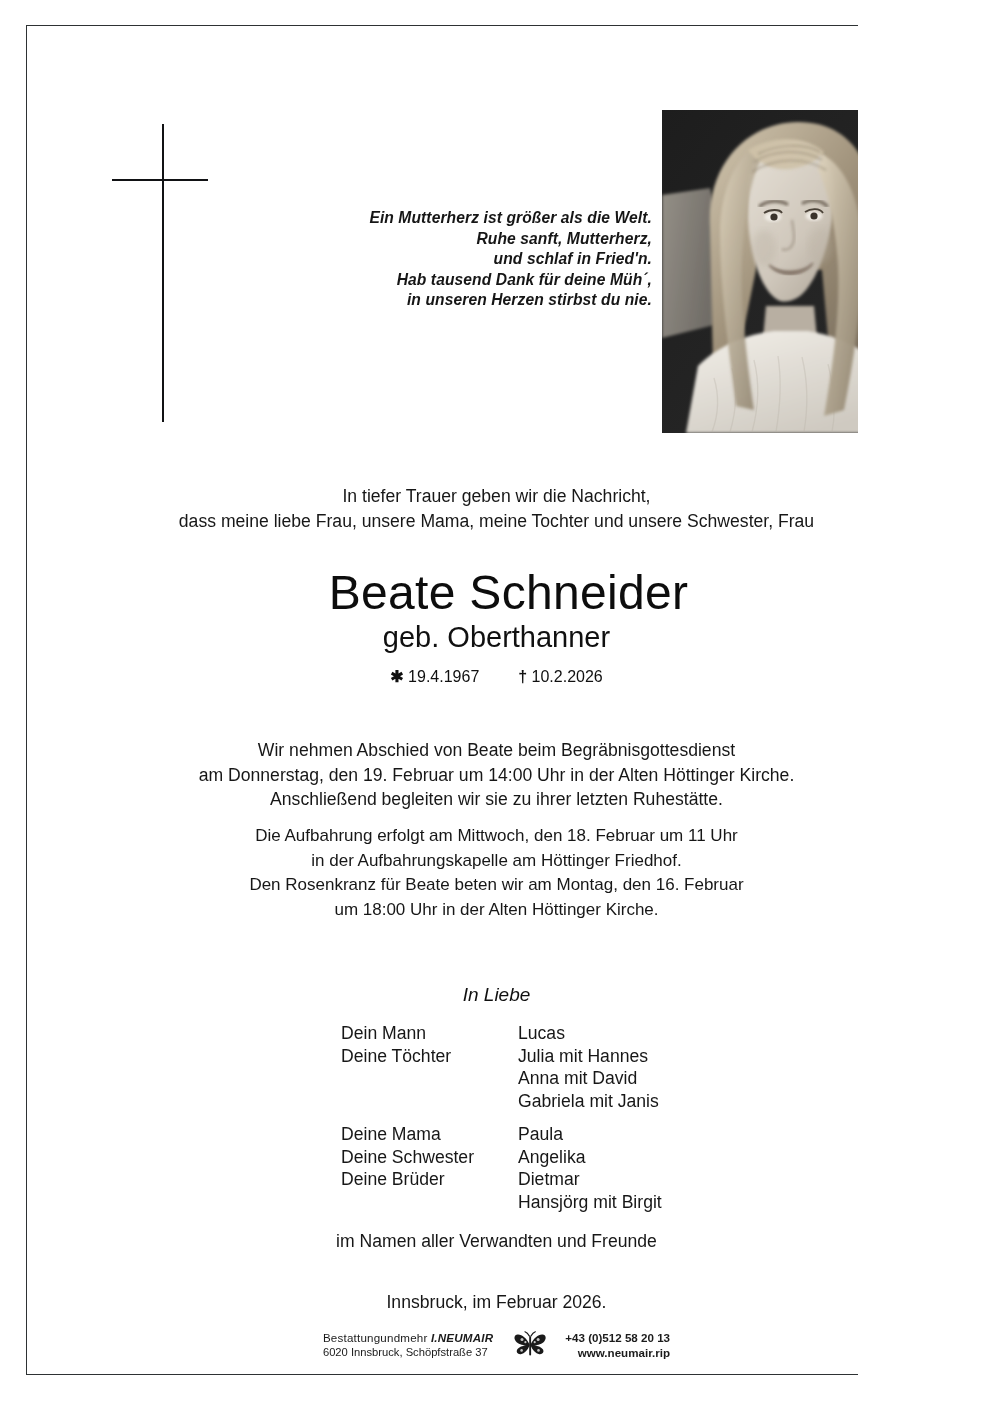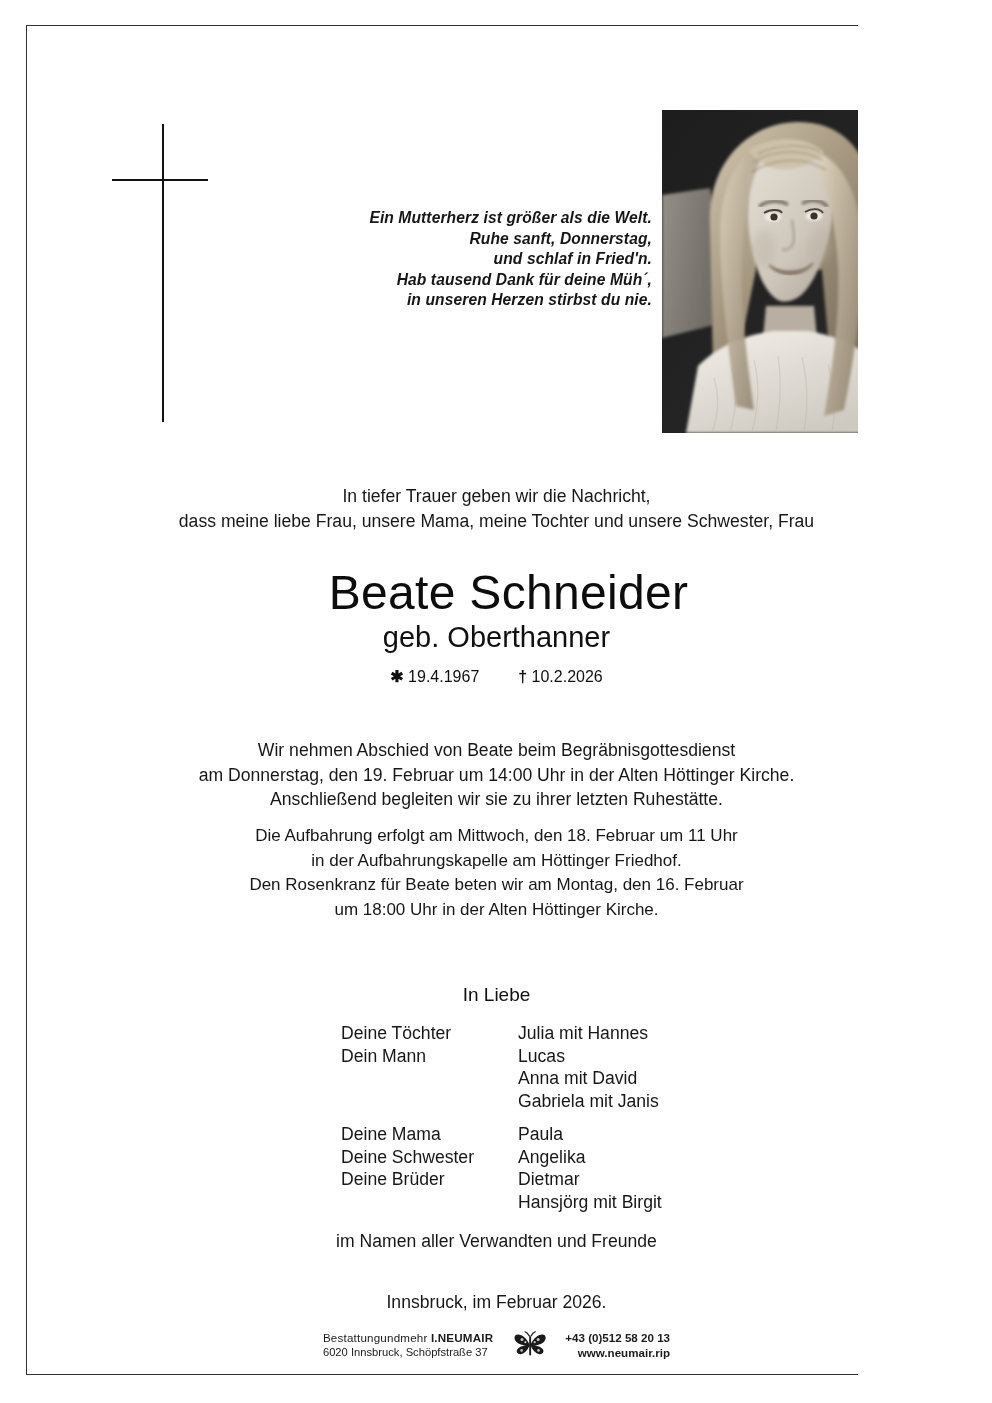--- a/index.html
+++ b/index.html
@@ -133,20 +133,21 @@
     top: 824px;
     font-size: 17px;
     line-height: 24.5px;
   }
 
   #in-liebe {
     top: 983px;
     font-size: 19px;
     line-height: 24px;
     color: #101010;
+    font-style: italic;
   }
 
   
   #family {
     position: absolute;
     left: 341px;
     top: 1022px;
     width: 400px;
     font-size: 17.6px;
     line-height: 22.5px;
@@ -192,21 +193,21 @@
     color: #1b1b1b;
   }
   #footer .fcol-left {
     text-align: left;
     font-size: 11.6px;
     line-height: 15px;
   }
   #footer .firm {
     letter-spacing: 0.2px;
   }
-  #footer .firm .brand { font-weight: 600; }
+  #footer .firm .brand { font-weight: 600; font-style: italic; }
   #footer .addr { font-size: 11.2px; }
   #footer .flogo {
     margin: 0 18px 0 20px;
     width: 34px;
     height: 30px;
     display: flex;
     align-items: center;
     justify-content: center;
   }
   #footer .fcol-right {
@@ -334,21 +335,21 @@
       <ellipse cx="158" cy="136" rx="12" ry="18" fill="#b9b0a2" opacity="0.3" filter="url(#soft2)"></ellipse>
 
       <g opacity="0.1">
         <rect width="246" height="323" fill="none"></rect>
       </g>
     </svg>
   </div>
 
   <div id="poem">
     <div>Ein Mutterherz ist größer als die Welt.</div>
-    <div>Ruhe sanft, Donnerstag,</div>
+    <div>Ruhe sanft, Mutterherz,</div>
     <div>und schlaf in Fried'n.</div>
     <div>Hab tausend Dank für deine Müh´,</div>
     <div>in unseren Herzen stirbst du nie.</div>
   </div>
 
   <div id="announce" class="ctr">
     <div>In tiefer Trauer geben wir die Nachricht,</div>
     <div>dass meine liebe Frau, unsere Mama, meine Tochter und unsere Schwester, Frau</div>
   </div>
 
@@ -374,26 +375,26 @@
     <div>Die Aufbahrung erfolgt am Mittwoch, den 18. Februar um 11 Uhr</div>
     <div>in der Aufbahrungskapelle am Höttinger Friedhof.</div>
     <div>Den Rosenkranz für Beate beten wir am Montag, den 16. Februar</div>
     <div>um 18:00 Uhr in der Alten Höttinger Kirche.</div>
   </div>
 
   <div id="in-liebe" class="ctr">In Liebe</div>
 
   <div id="family">
     <div class="row">
+      <div class="rel">Dein Mann</div>
+      <div class="nam">Lucas</div>
+    </div>
+    <div class="row">
       <div class="rel">Deine Töchter</div>
       <div class="nam">Julia mit Hannes</div>
-    </div>
-    <div class="row">
-      <div class="rel">Dein Mann</div>
-      <div class="nam">Lucas</div>
     </div>
     <div class="row">
       <div class="rel"></div>
       <div class="nam">Anna mit David</div>
     </div>
     <div class="row">
       <div class="rel"></div>
       <div class="nam">Gabriela mit Janis</div>
     </div>
     <div class="spacer"></div>

